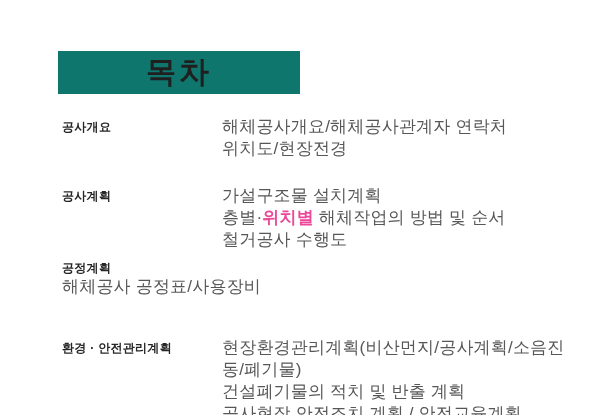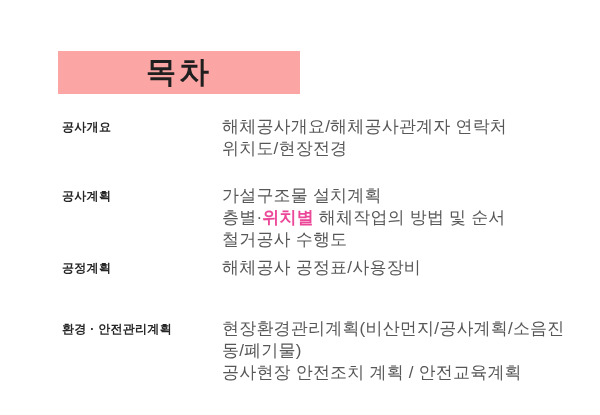--- a/index.html
+++ b/index.html
@@ -18,21 +18,21 @@
     position: absolute;
     inset: 0;
     background: #ffffff;
   }
   .title-bar {
     position: absolute;
     left: 58px;
     top: 51px;
     width: 242px;
     height: 43px;
-    background: #fca5a5;
+    background: #0f766e;
     display: flex;
     align-items: center;
     justify-content: center;
   }
   .title-bar .title {
     font-size: 30px;
     font-weight: 700;
     color: #1f1f1f;
     letter-spacing: 3px;
   }
@@ -57,21 +57,21 @@
     letter-spacing: 0.3px;
   }
   .section .items {
     font-size: 17px;
     color: #575757;
     line-height: 22px;
     letter-spacing: 0.2px;
   }
   .sec1 { margin-bottom: 25px; }
   .sec2 { margin-bottom: 6px; }
-  .sec3 { margin-bottom: 39px; }
+  .sec3 { margin-bottom: 39px; flex-direction: column; }
   .item .b {
     font-weight: 700;
     color: #ec4899;
   }
 </style>
 </head>
 <body>
 
 <div class="page">
 
@@ -102,18 +102,19 @@
       <div class="heading">공정계획</div>
       <div class="items">
         <div class="item">해체공사 공정표/사용장비</div>
       </div>
     </div>
 
     <div class="section sec4">
       <div class="heading">환경 · 안전관리계획</div>
       <div class="items">
         <div class="item">현장환경관리계획(비산먼지/공사계획/소음진동/폐기물)</div>
+        <div class="item">건설폐기물의 적치 및 반출 계획</div>
         <div class="item">공사현장 안전조치 계획 / 안전교육계획</div>
       </div>
     </div>
 
   </div>
 </div>
 
 </body></html>

